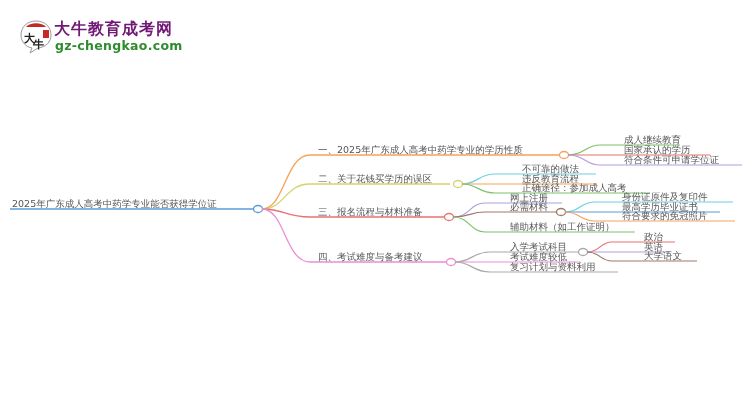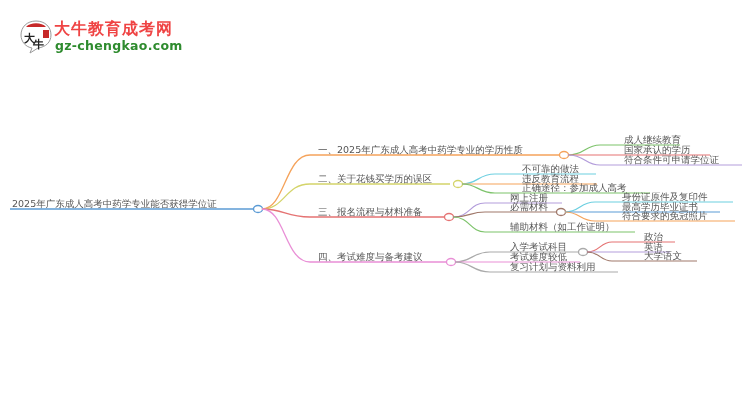--- a/index.html
+++ b/index.html
@@ -1,19 +1,19 @@
 <!DOCTYPE html>
 <html><head>
   <meta charset="utf-8">
   <style>
     html, body { margin: 0; padding: 0; background: #ffffff; }
     body { width: 750px; height: 410px; position: relative; overflow: hidden; font-family: "DejaVu Sans", sans-serif; }
     .logo { position: absolute; left: 18px; top: 16px; width: 190px; height: 44px; }
     .logo-badge { position: absolute; left: 0; top: 2px; width: 36px; height: 36px; }
-    .logo-title { position: absolute; left: 36px; top: 3px; font-size: 16px; font-weight: bold; color: #ef4444; letter-spacing: 1px; white-space: nowrap; }
+    .logo-title { position: absolute; left: 36px; top: 3px; font-size: 16px; font-weight: bold; color: #701a75; letter-spacing: 1px; white-space: nowrap; }
     .logo-url { position: absolute; left: 37px; top: 22px; font-size: 12.5px; font-weight: bold; color: #2e8b2e; white-space: nowrap; letter-spacing: 0.3px; text-align: center; }
     svg.map { position: absolute; left: 0; top: 0; }
     svg.map text { font-family: "DejaVu Sans", sans-serif; fill: #555555; }
   </style>
 </head>
 <body>
 
 <div class="logo">
   <svg class="logo-badge" viewBox="0 0 36 36">
     <path d="M18 3 C9 3 3 9 3 17 C3 24 8 29 14 30 L12 35 L20 30 C28 29 33 24 33 17 C33 9 27 3 18 3 Z" fill="#ffffff" stroke="#999" stroke-width="1"></path>

